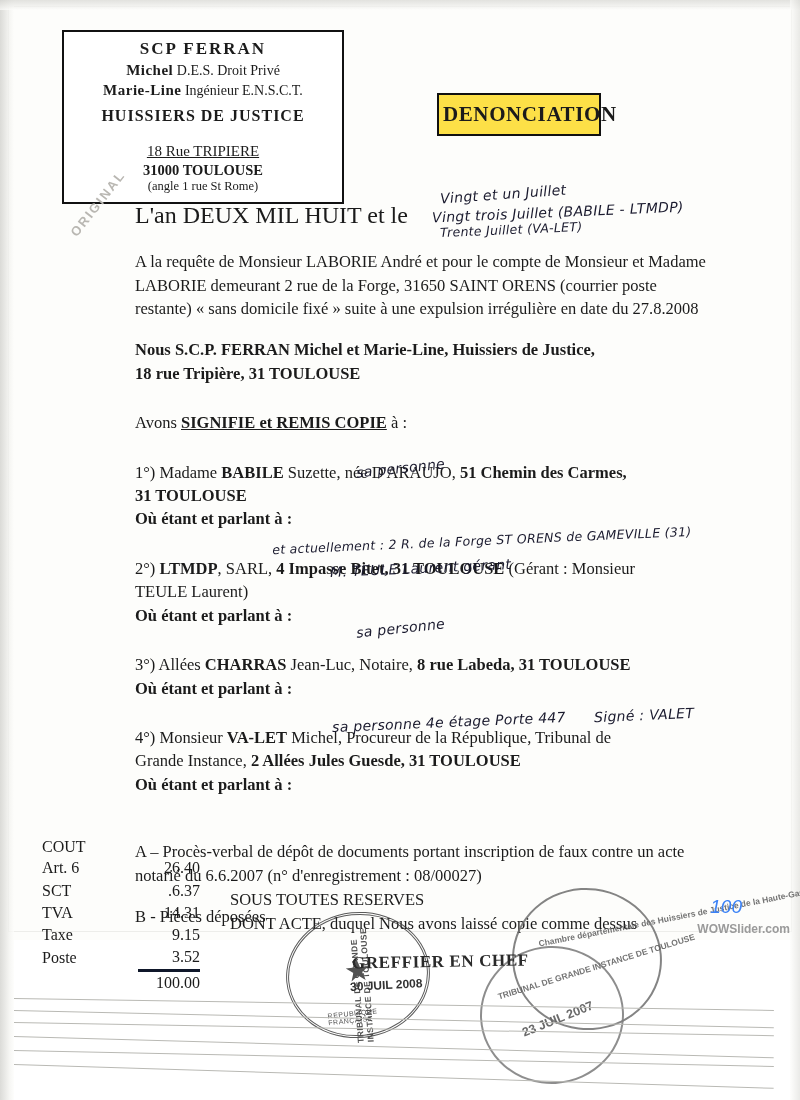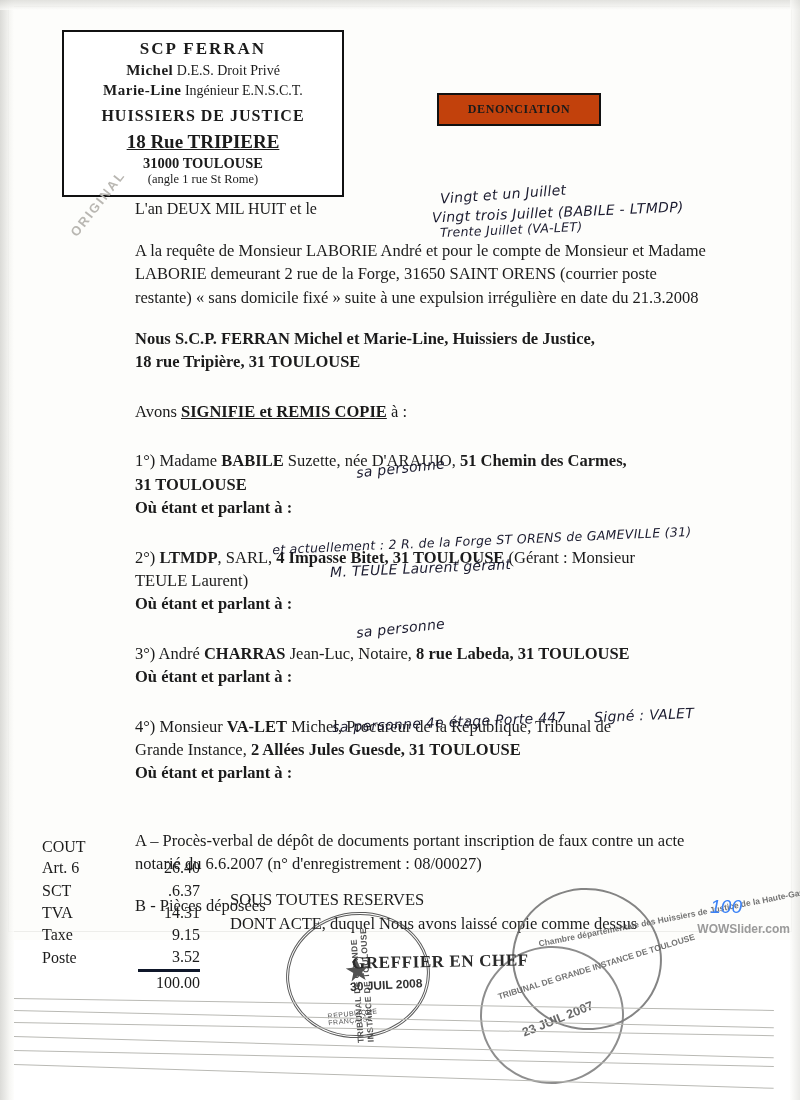--- a/index.html
+++ b/index.html
@@ -55,36 +55,36 @@
     text-align: center;
     line-height: 1.25;
     background: #fff;
   }
   .lh-1 { font-weight: bold; font-size: 17px; letter-spacing: 2px; }
   .lh-2 { font-size: 14px; margin-top: 2px; }
   .lh-2 b { font-size: 15px; letter-spacing: .5px; }
   .lh-3 { font-size: 14px; margin-top: 1px; }
   .lh-3 b { font-size: 15px; letter-spacing: .5px; }
   .lh-4 { font-weight: bold; font-size: 16px; letter-spacing: 1px; margin-top: 6px; }
-  .lh-5 { font-weight: bold; font-size: 19px; margin-top: 4px; text-decoration: underline; }
+  .lh-5 { font-weight: normal; font-size: 15px; margin-top: 16px; text-decoration: underline; }
   .lh-6 { font-weight: bold; font-size: 14.5px; }
   .lh-7 { font-size: 12.5px; }
 
   
   .deno-box {
     position: absolute;
     left: 437px; top: 93px;
     width: 152px;
     border: 2px solid #111;
     padding: 7px 4px;
     text-align: center;
     font-weight: bold;
-    font-size: 12px;
+    font-size: 21px;
     letter-spacing: .6px;
-    background: #c2410c;
+    background: #fde047;
   }
 
   
   .orig-stamp {
     position: absolute;
     left: 58px; top: 196px;
     transform: rotate(-52deg);
     font-size: 13px;
     letter-spacing: 2px;
     color: #b9b7b2;
@@ -93,21 +93,21 @@
   }
 
   
   .body-text {
     position: absolute;
     left: 135px; top: 198px;
     width: 580px;
     font-size: 16.5px;
     line-height: 1.42;
   }
-  .lead { margin-left: 100px; font-size: 16px; }
+  .lead { margin-left: 100px; font-size: 24px; }
   p.blk { margin: 0 0 0 0; }
   .sp-18 { height: 18px; }
   .sp-26 { height: 26px; }
   .bold { font-weight: bold; }
   .ul { text-decoration: underline; }
   .center-ish { margin-left: 105px; }
   .indent-2 { margin-left: 22px; }
   .sub { margin-left: 22px; }
 
   
@@ -264,21 +264,21 @@
   <div class="deno-box">DENONCIATION</div>
 
   <div class="orig-stamp">ORIGINAL</div>
 
   <div class="body-text">
 
     <p class="blk lead">L'an DEUX MIL HUIT et le</p>
 
     <div class="sp-18"></div>
 
-    <p class="blk">A la requête de Monsieur LABORIE André et pour le compte de Monsieur et Madame LABORIE demeurant 2 rue de la Forge, 31650 SAINT ORENS (courrier poste restante) « sans domicile fixé » suite à une expulsion irrégulière en date du 21.3.2008</p>
+    <p class="blk">A la requête de Monsieur LABORIE André et pour le compte de Monsieur et Madame LABORIE demeurant 2 rue de la Forge, 31650 SAINT ORENS (courrier poste restante) « sans domicile fixé » suite à une expulsion irrégulière en date du 27.8.2008</p>
 
     <div class="sp-18"></div>
 
     <p class="blk bold">Nous S.C.P. FERRAN Michel et Marie-Line, Huissiers de Justice,</p>
     <p class="blk bold">18 rue Tripière, 31 TOULOUSE</p>
 
     <div class="sp-26"></div>
 
     <p class="blk center-ish">
       <span>Avons </span><span class="bold ul">SIGNIFIE et REMIS COPIE</span><span> à :</span>
@@ -304,21 +304,21 @@
       </p>
       <p class="blk">TEULE Laurent)</p>
       <p class="blk sub bold">Où étant et parlant à :</p>
     </div>
 
     <div class="sp-26"></div>
 
     <div>
       <p class="blk">
         <span>3°)</span>
-        <span>André </span><span class="bold">CHARRAS</span><span> Jean-Luc, Notaire, </span><span class="bold">8 rue Labeda, 31 TOULOUSE</span>
+        <span>Allées </span><span class="bold">CHARRAS</span><span> Jean-Luc, Notaire, </span><span class="bold">8 rue Labeda, 31 TOULOUSE</span>
       </p>
       <p class="blk sub bold">Où étant et parlant à :</p>
     </div>
 
     <div class="sp-26"></div>
 
     <div>
       <p class="blk">
         <span>4°)</span>
         <span>Monsieur </span><span class="bold">VA-LET</span><span> Michel, Procureur de la République, Tribunal de</span>

